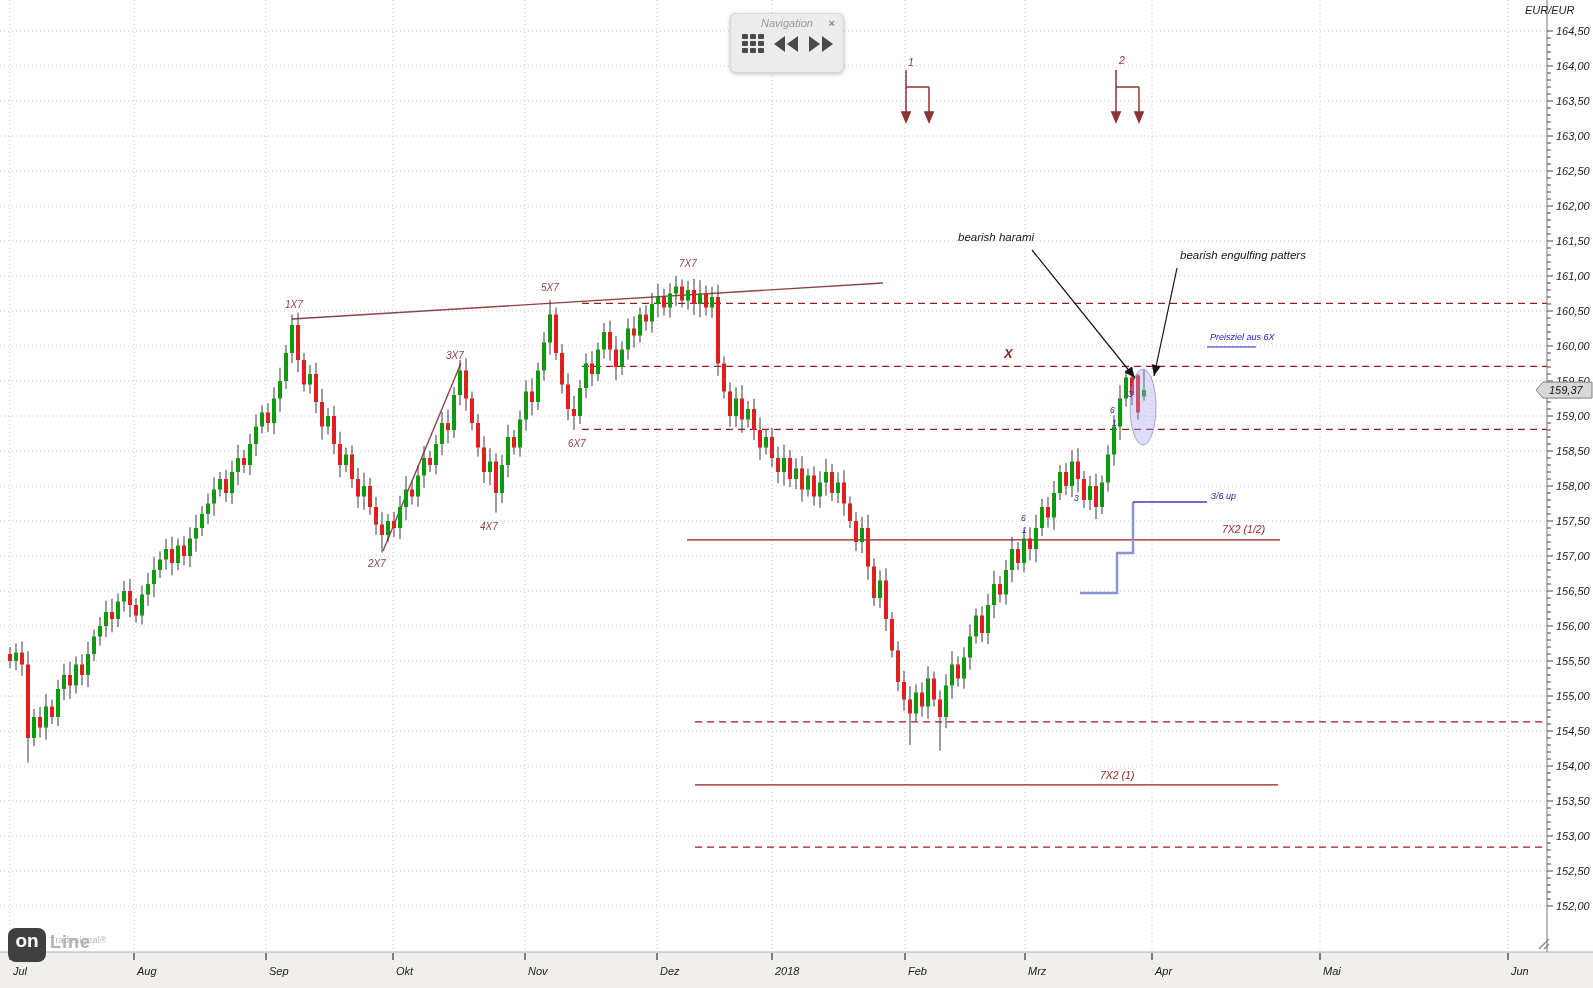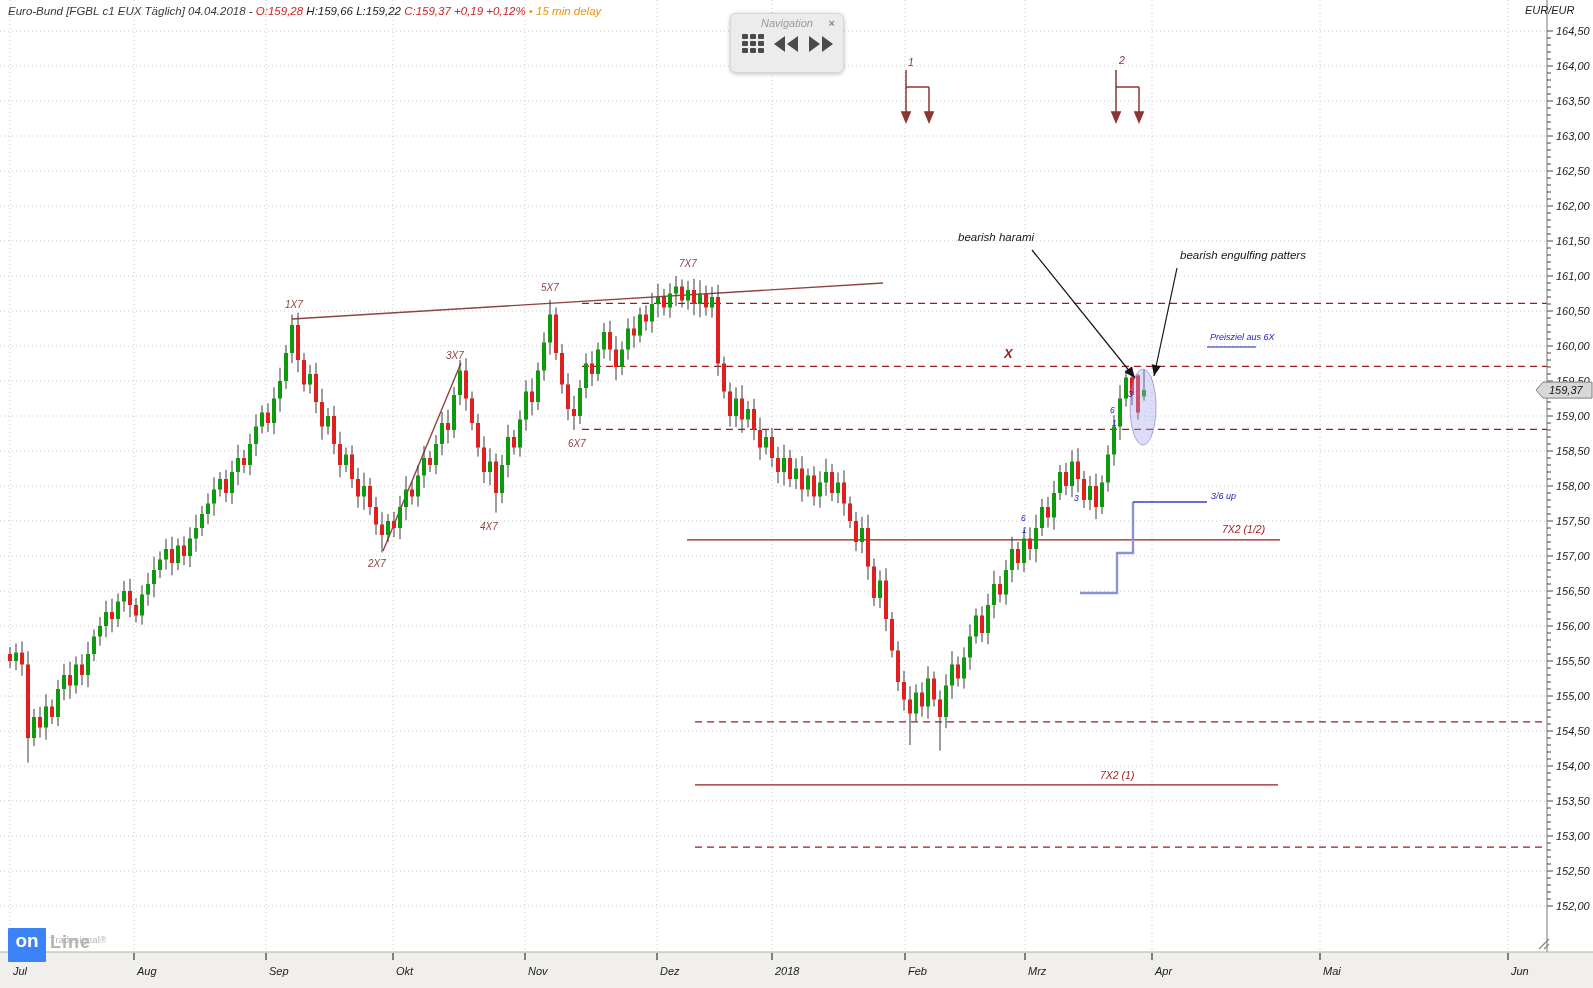--- a/index.html
+++ b/index.html
@@ -15,33 +15,32 @@
   #nav-title{font-size:11px;font-style:italic;color:#9a9a9a;margin-left:16px;}
   #nav-close{font-size:11px;color:#8a8a8a;cursor:pointer;line-height:11px;font-weight:bold;}
   #nav-icons{display:flex;align-items:center;gap:9px;padding:5px 0 0 11px;}
   .nav-btn{cursor:pointer;display:inline-block;}
   #nav-grid{width:22px;height:20px;display:grid;grid-template-columns:repeat(3,6px);
             grid-template-rows:repeat(3,5px);gap:2px;}
   #nav-grid span{background:#4a4a4a;border-radius:1px;}
   .ff-icon{font-size:0;}
   
   #logo{position:absolute;left:8px;top:924px;z-index:4;color:#b3b3b3;}
-  #logo-badge{position:absolute;left:0;top:4px;width:38px;height:34px;background:#3b82f6;border-radius:1px;
+  #logo-badge{position:absolute;left:0;top:4px;width:38px;height:34px;background:#404040;border-radius:8px;
               color:#fff;font-weight:bold;font-size:19px;text-align:center;line-height:26px;}
   #logo-brand{position:absolute;left:42px;top:3px;font-size:9px;font-weight:normal;letter-spacing:.3px;margin-top:8px;}
   #logo-product{position:absolute;left:42px;top:8px;font-size:18px;font-weight:bold;letter-spacing:1px;}
   
   #currency-label{position:absolute;left:1525px;top:4px;font-size:11px;font-style:italic;color:#222;z-index:5;text-align:right;}
 </style>
 </head>
 <body>
 
 <div id="app">
 
-  <div id="title-bar"><span style="color: rgb(58, 58, 58);">Euro-Bund [FGBL c1 EUX Täglich] 04.04.2018 - </span><span style="color: rgb(204, 34, 34);">O:159,28 </span><span style="color: rgb(26, 26, 26);">H:159,66 L:159,22 </span><span style="color: rgb(204, 34, 34);">C:159,37 +0,19 +0,12% </span><span style="color: rgb(232, 148, 15);">• 15 min delay</span></div>
 
   <div id="currency-label">EUR/EUR</div>
 
   <div id="nav-panel">
     <div id="nav-title-row">
       <span id="nav-title">Navigation</span>
       <span id="nav-close">×</span>
     </div>
     <div id="nav-icons">
       <span class="nav-btn">

